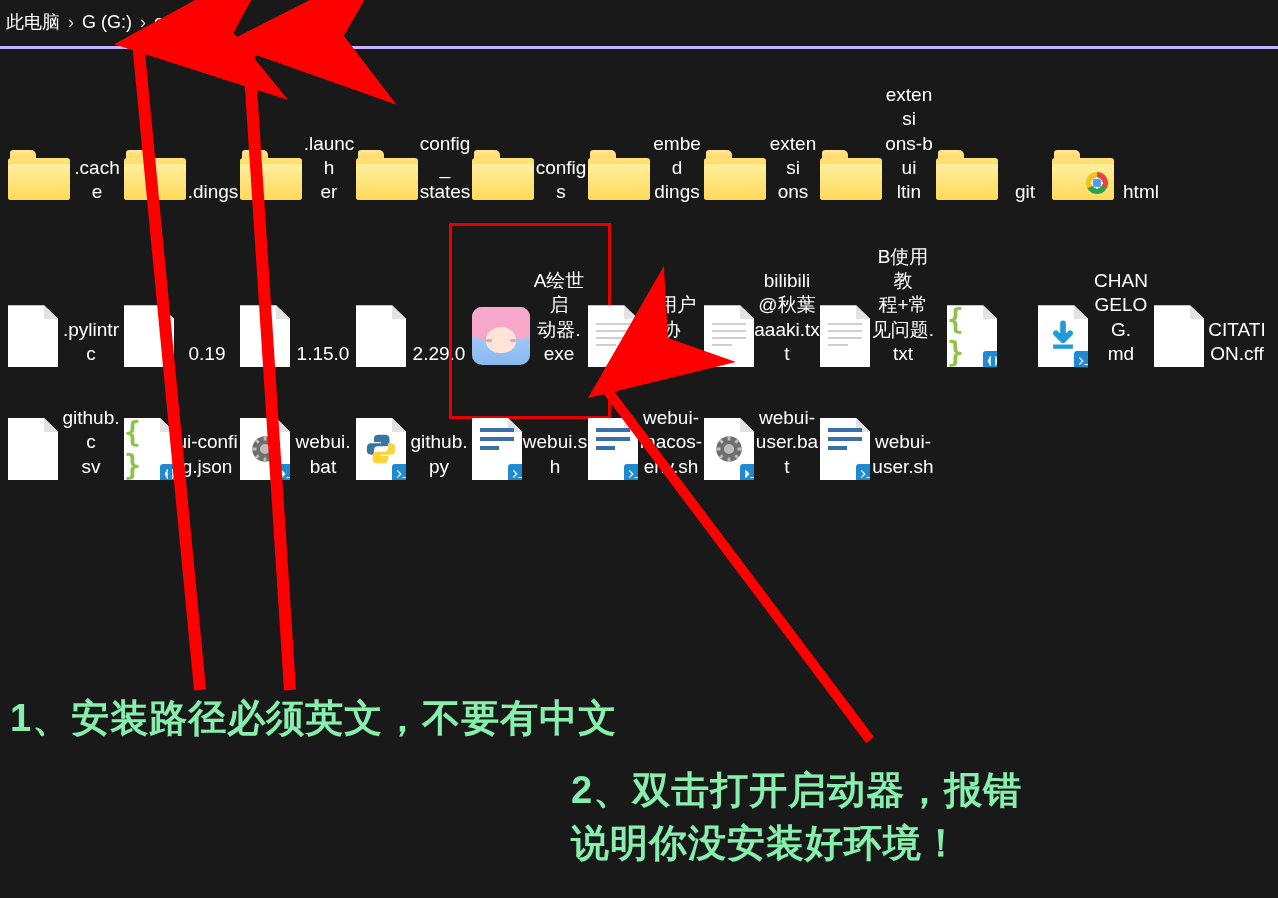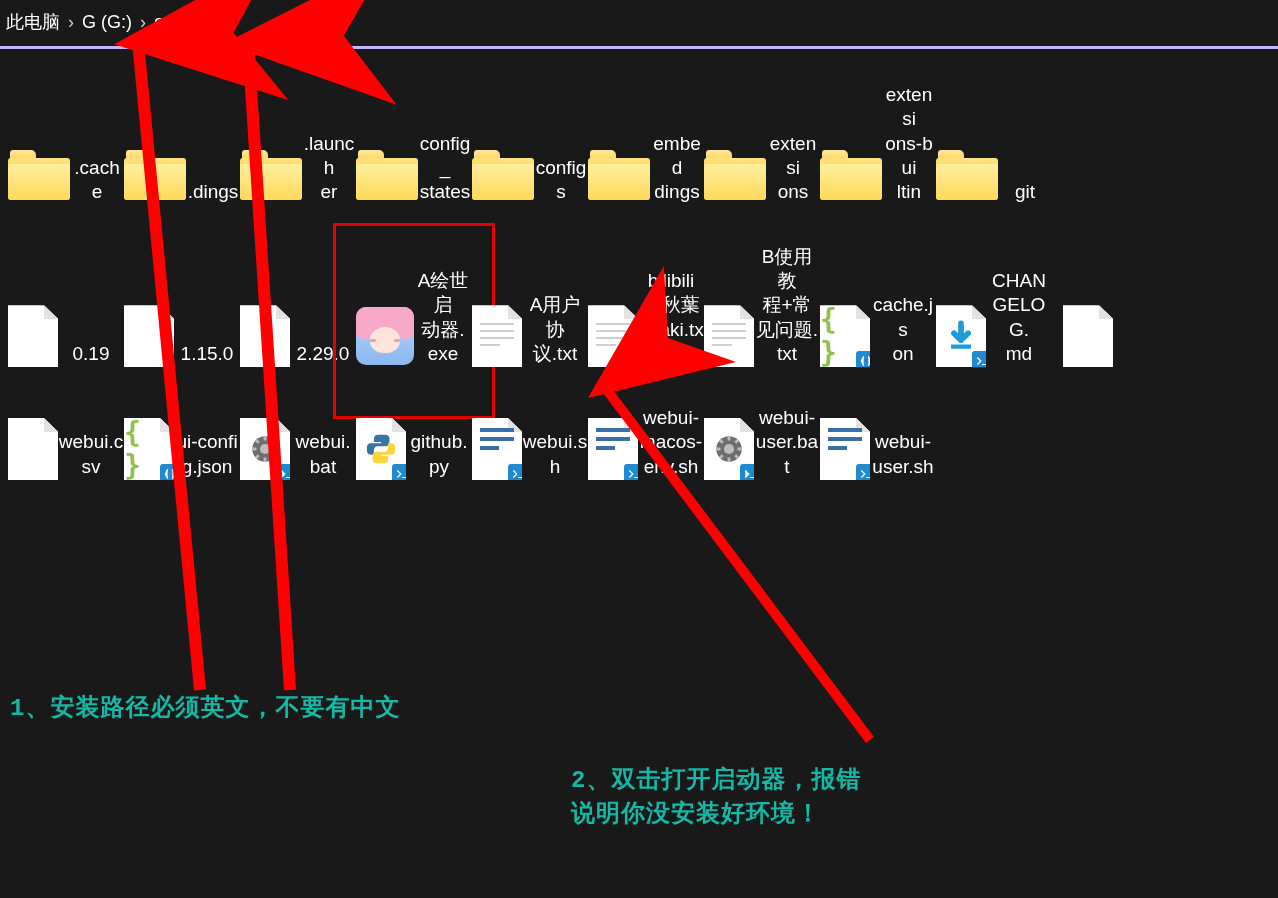--- a/index.html
+++ b/index.html
@@ -152,21 +152,21 @@
     position:absolute; top:0; left:-2px; right:-2px; height:58px;
     background:
       radial-gradient(circle at 18% 30%, #f7a8c9 0 14px, transparent 15px),
       radial-gradient(circle at 82% 30%, #f7a8c9 0 14px, transparent 15px);
   }
   .anime .face { position:absolute; left:50%; top:20px; transform:translateX(-50%); width:30px; height:26px; background:#ffe4da; border-radius:50% 50% 46% 46%; }
   .anime .blush { position:absolute; width:6px; height:3px; background:#f59ab1; border-radius:3px; top:32px; }
   .anime .b1{ left:14px;} .anime .b2{ right:14px;}
   
   .overlay { position:absolute; inset:0; pointer-events:none; }
-  .ann-text { position:absolute; color:#14b8a6; font-weight:800; font-size:24px; line-height:1.4; letter-spacing:1px; white-space:pre;font-family:Liberation Mono, monospace; }
+  .ann-text { position:absolute; color:#86efac; font-weight:800; font-size:38px; line-height:1.4; letter-spacing:1px; white-space:pre; }
   svg.arrows { position:absolute; left:0; top:0; }
 </style>
 </head>
 <body>
 
 <div class="breadcrumb">
   <span class="crumb">此电脑</span>
   <span class="sep">›</span>
   <span class="crumb">G (G:)</span>
   <span class="sep">›</span>
@@ -265,22 +265,40 @@
       <div class="item">
         <div class="icon-wrap">
           <div class="folder">
             <div class="tab"></div>
             <div class="body"></div>
             <div class="front"></div>
           </div>
         </div>
         <div class="label">git</div>
       </div>
+      <div class="item">
+        <div class="icon-wrap">
+          <div class="folder">
+            <div class="tab"></div>
+            <div class="body"></div>
+            <div class="front"></div>
+            <div class="chrome-ball"></div>
+          </div>
+        </div>
+        <div class="label">html</div>
+      </div>
     </div>
     <div class="row">
+      <div class="item">
+        <div class="icon-wrap">
+          <div class="file"></div>
+        </div>
+        <div class="label">.pylintr
+c</div>
+      </div>
       <div class="item">
         <div class="icon-wrap">
           <div class="file"></div>
         </div>
         <div class="label">0.19</div>
       </div>
       <div class="item">
         <div class="icon-wrap">
           <div class="file"></div>
         </div>
@@ -358,22 +376,20 @@
           <div class="file">
             <div class="braces">{ }</div>
             <div class="badge">
               <svg viewBox="0 0 24 24">
                 <path fill="#fff" d="M3 3h18v18H3z" opacity="0"></path>
                 <path fill="#fff" d="M8 4l-4 8 4 8M16 4l4 8-4 8" stroke="#fff" stroke-width="2"></path>
               </svg>
             </div>
           </div>
         </div>
-        <div class="label">cache.js
-on</div>
       </div>
       <div class="item">
         <div class="icon-wrap">
           <div class="file">
             <div class="arrow-dl">
               <svg width="34" height="34" viewBox="0 0 24 24">
                 <path fill="#1f9bd7" d="M12 3v10M7 10l5 5 5-5" stroke="#1f9bd7" stroke-width="4" stroke-linecap="round" stroke-linejoin="round"></path>
                 <rect x="5" y="18" width="14" height="3" fill="#1f9bd7"></rect>
               </svg>
             </div>
@@ -385,28 +401,30 @@
           </div>
         </div>
         <div class="label">CHAN
 GELOG.
 md</div>
       </div>
       <div class="item">
         <div class="icon-wrap">
           <div class="file"></div>
         </div>
+        <div class="label">CITATI
+ON.cff</div>
       </div>
     </div>
     <div class="row">
       <div class="item">
         <div class="icon-wrap">
           <div class="file"></div>
         </div>
-        <div class="label">webui.c
+        <div class="label">github.c
 sv</div>
       </div>
       <div class="item">
         <div class="icon-wrap">
           <div class="file">
             <div class="braces">{ }</div>
             <div class="badge">
               <svg viewBox="0 0 24 24">
                 <path fill="#fff" d="M3 3h18v18H3z" opacity="0"></path>
                 <path fill="#fff" d="M8 4l-4 8 4 8M16 4l4 8-4 8" stroke="#fff" stroke-width="2"></path>

